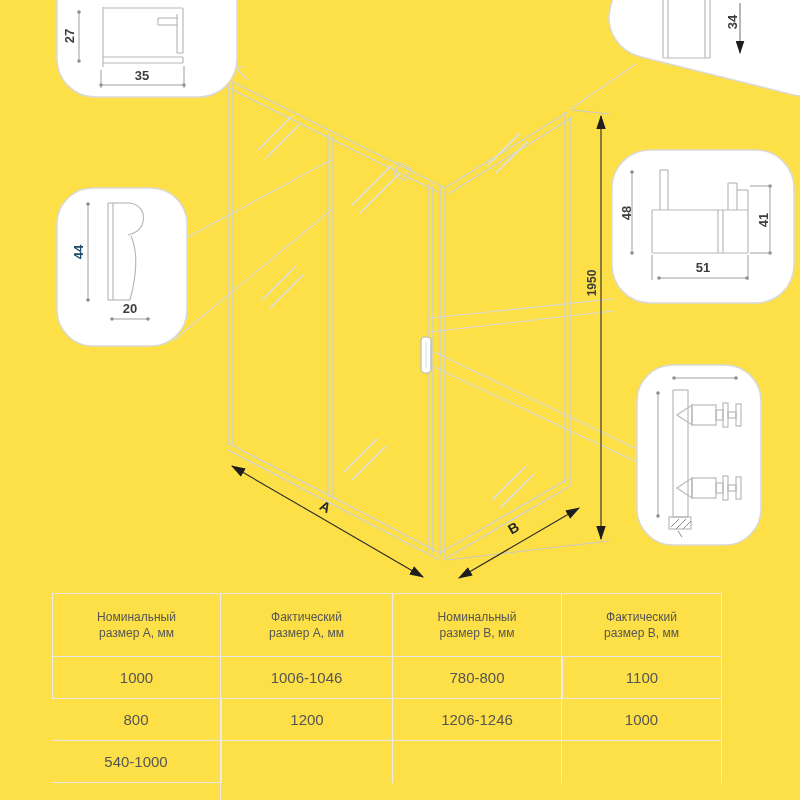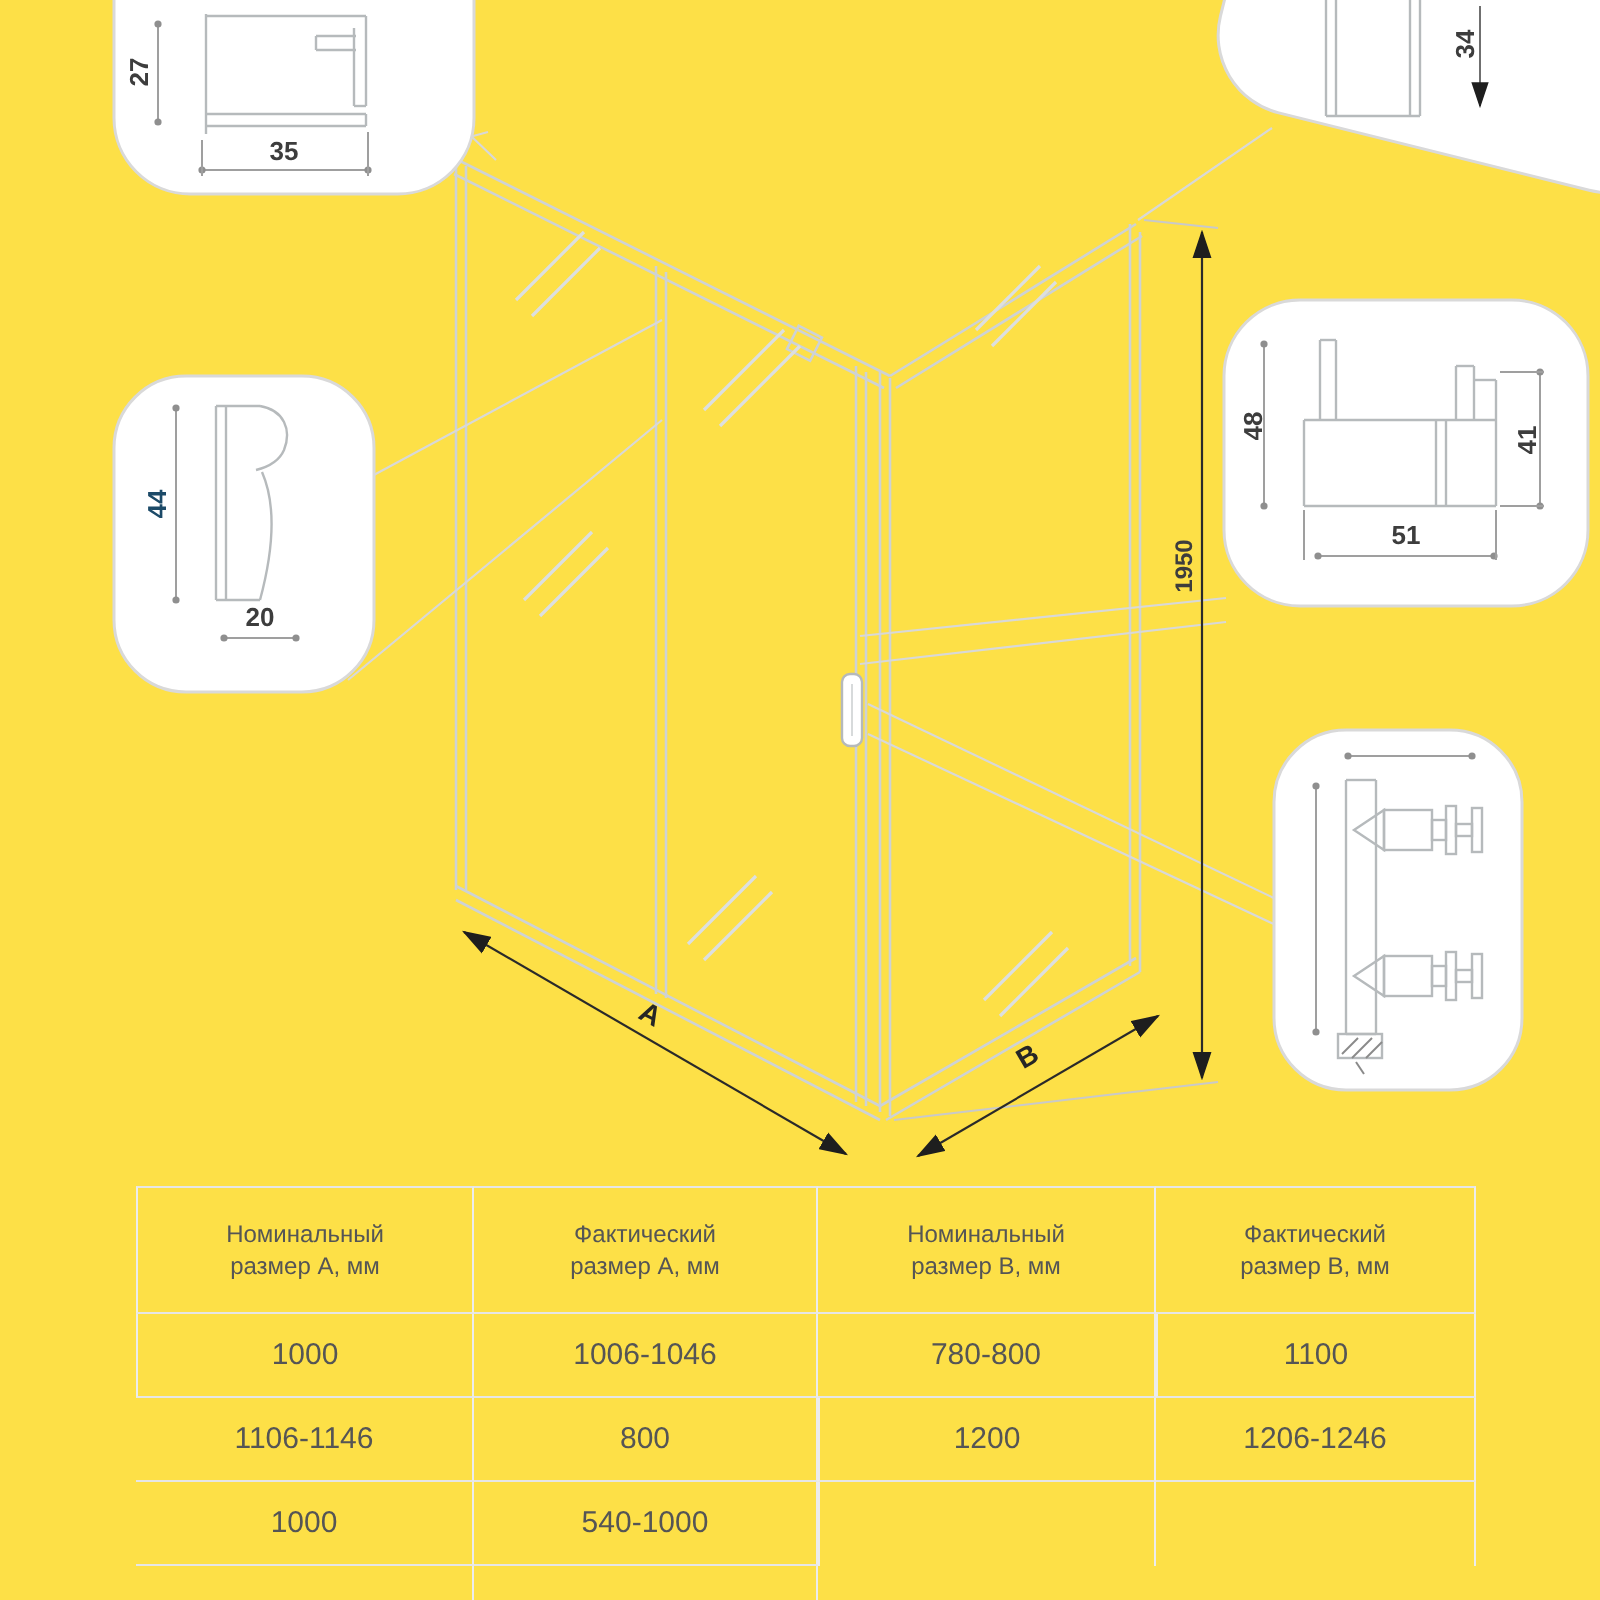--- a/index.html
+++ b/index.html
@@ -8,21 +8,21 @@
     overflow:hidden; font-family:"Liberation Sans", sans-serif;
   }
   svg text { font-family:"Liberation Sans", sans-serif; }
   .dt   { font-size:13px; font-weight:bold; fill:#3d3d3d; text-anchor:middle; }
   .blue { fill:#1c4a68; }
   .big  { font-size:14px; font-weight:bold; fill:#262626; text-anchor:middle; }
   .h19  { font-size:12px; font-weight:bold; fill:#3d3d3d; text-anchor:middle; }
 
   
   .tbl {
-    position:absolute; left:68px; top:593px; width:704px; height:207px;
+    position:absolute; left:52px; top:593px; width:704px; height:207px;
     display:grid;
     grid-template-columns:169px 172px 169px 160px;
     grid-template-rows:64px 42px 42px 42px 17px;
     border-radius:19px;
   }
   .cell {
     display:flex; flex-direction:column; align-items:center; justify-content:center;
     text-align:center; color:#555; font-size:15px;
     border-right:1px solid #ececec; border-bottom:1px solid #e6e6e6;
     line-height:16px;
@@ -273,21 +273,20 @@
   <div class="cell th">
     <span>Фактический</span>
     <span>размер В, мм</span>
   </div>
 
   <div class="cell c0">1000</div>
   <div class="cell">1006-1046</div>
   <div class="cell">780-800</div>
 
   <div class="cell c0">1100</div>
-  <div class="cell">1106-1146</div>
   <div class="cell">800</div>
 
   <div class="cell c0">1200</div>
   <div class="cell">1206-1246</div>
   <div class="cell">1000</div>
   <div class="cell">540-1000</div>
 
   <div class="cell te c0"></div>
   <div class="cell te"></div>
   <div class="cell te"></div>

